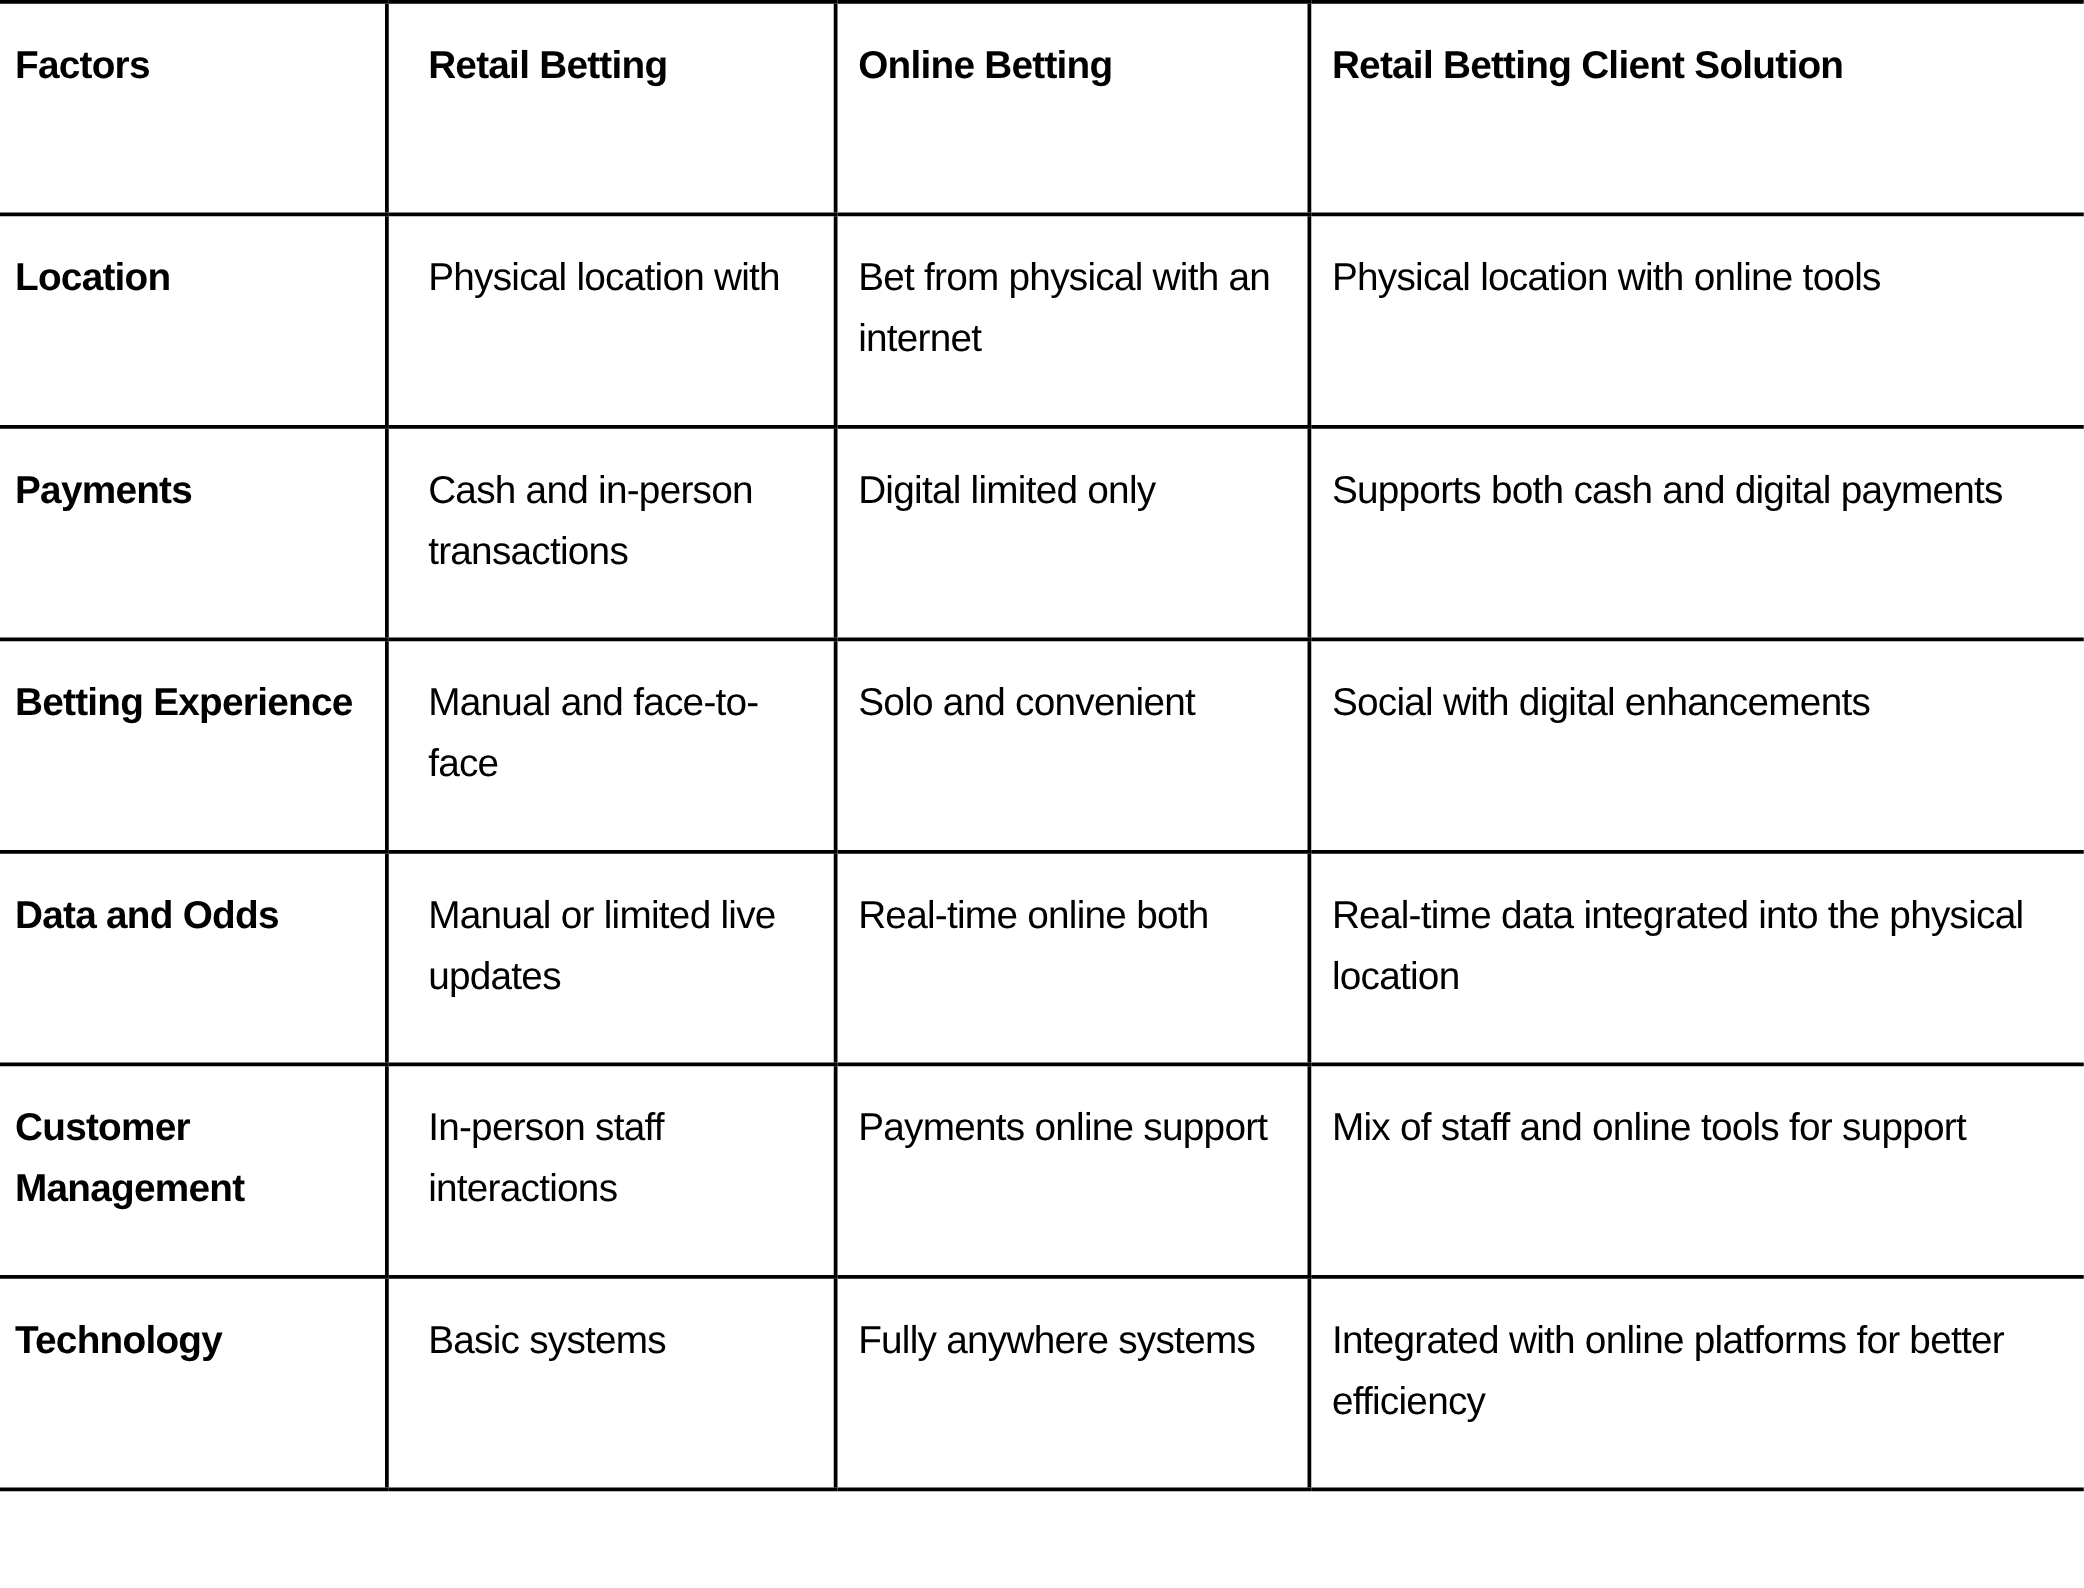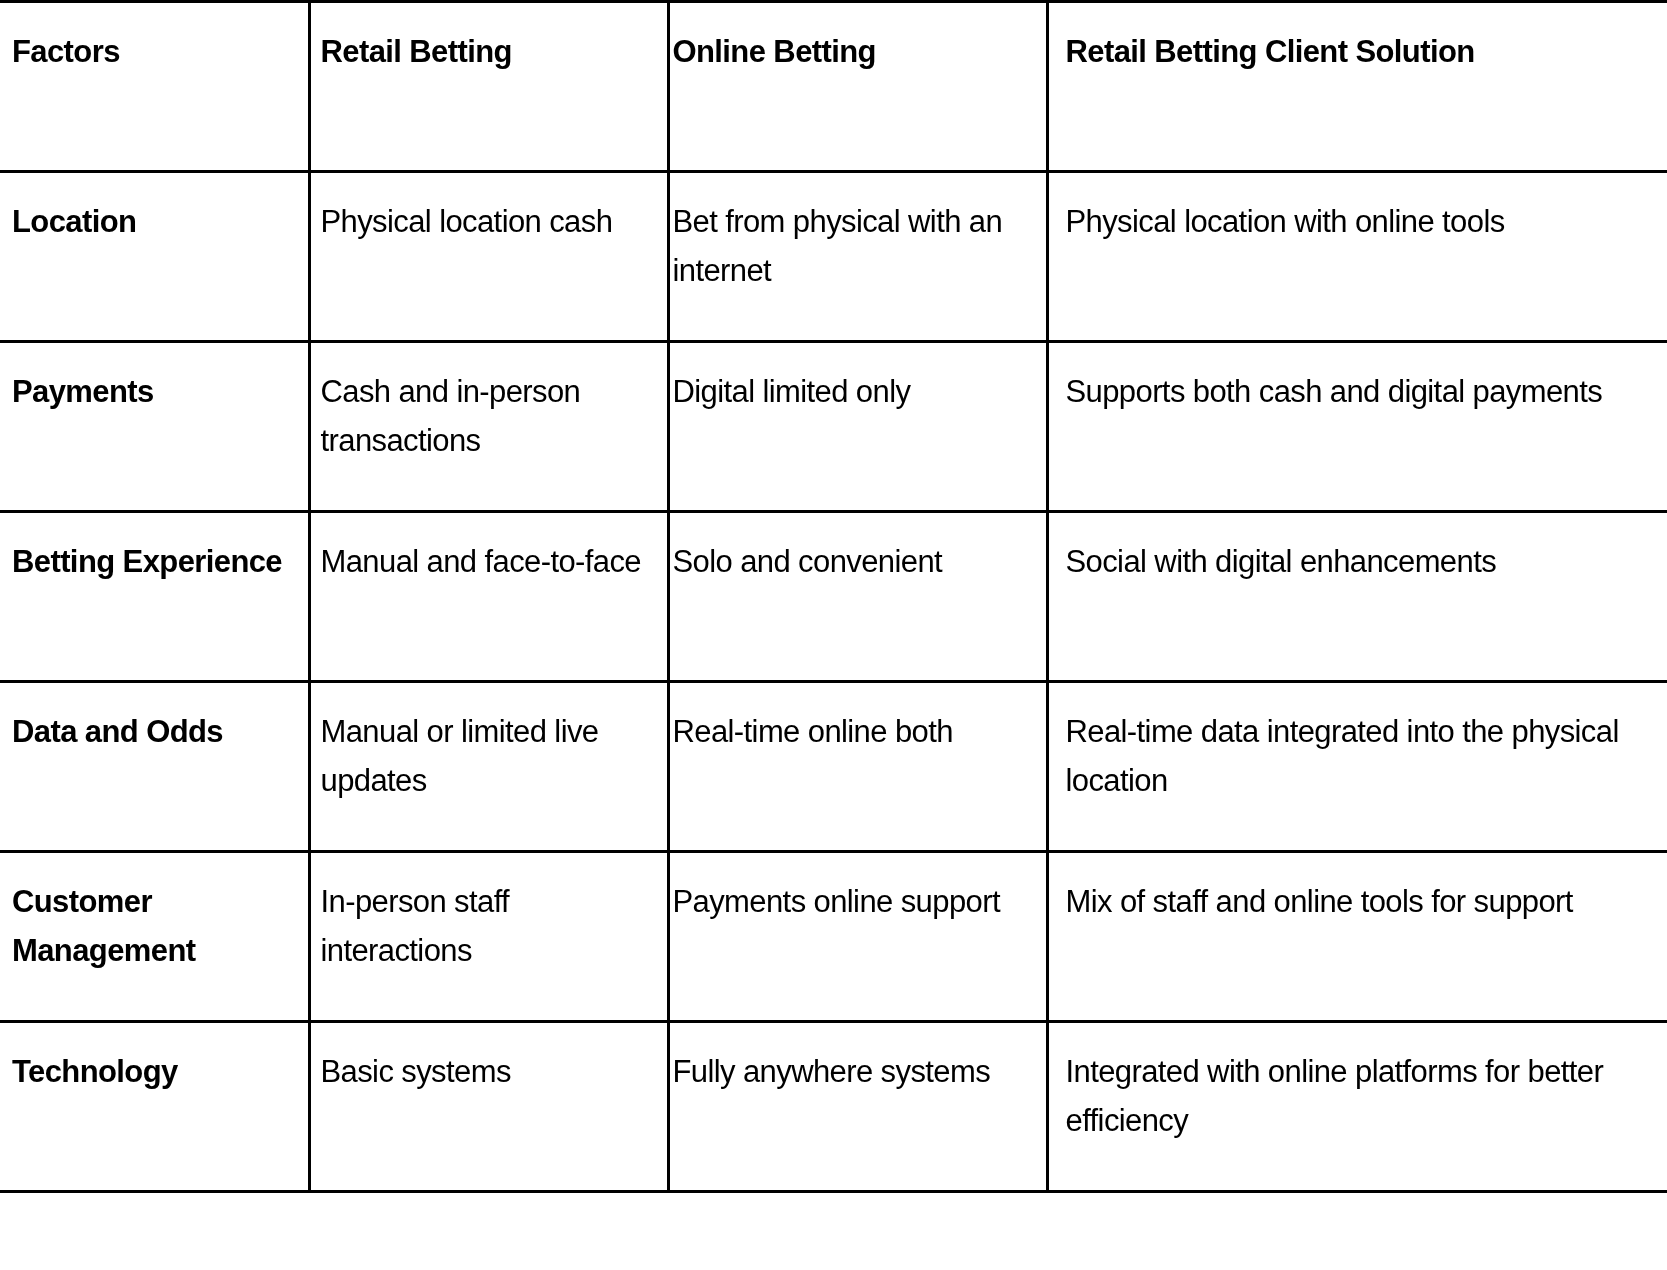--- a/index.html
+++ b/index.html
@@ -33,41 +33,41 @@
       font-size: 31px;
       line-height: 49px;
       box-sizing: border-box;
       letter-spacing: -0.6px;
     }
     .table td:first-child {
       border-left: none;
       padding-left: 14px;
     }
     .table td.c1 { width: 311px; }
-    .table td.c2 { width: 359px; padding-left: 10px; }
-    .table td.c3 { width: 379px; padding-left: 3px; }
+    .table td.c2 { width: 359px; padding-left: 32px; }
+    .table td.c3 { width: 379px; padding-left: 17px; }
     .table td.c4 { width: 623px; padding-left: 17px; }
     .table tr { height: 170px; }
     .table tr td { height: 170px; }
     .bold { font-weight: bold; }
   </style>
 </head>
 <body>
 
 <table class="table">
   <tbody>
       <tr>
     <td class="c1 bold">Factors</td>
     <td class="c2 bold">Retail Betting</td>
     <td class="c3 bold">Online Betting</td>
     <td class="c4 bold">Retail Betting Client Solution</td>
   </tr>
   <tr>
     <td class="c1 bold">Location</td>
-    <td class="c2">Physical location cash</td>
+    <td class="c2">Physical location with</td>
     <td class="c3">Bet from physical with an internet</td>
     <td class="c4">Physical location with online tools</td>
   </tr>
   <tr>
     <td class="c1 bold">Payments</td>
     <td class="c2">Cash and in-person transactions</td>
     <td class="c3">Digital limited only</td>
     <td class="c4">Supports both cash and digital payments</td>
   </tr>
   <tr>

